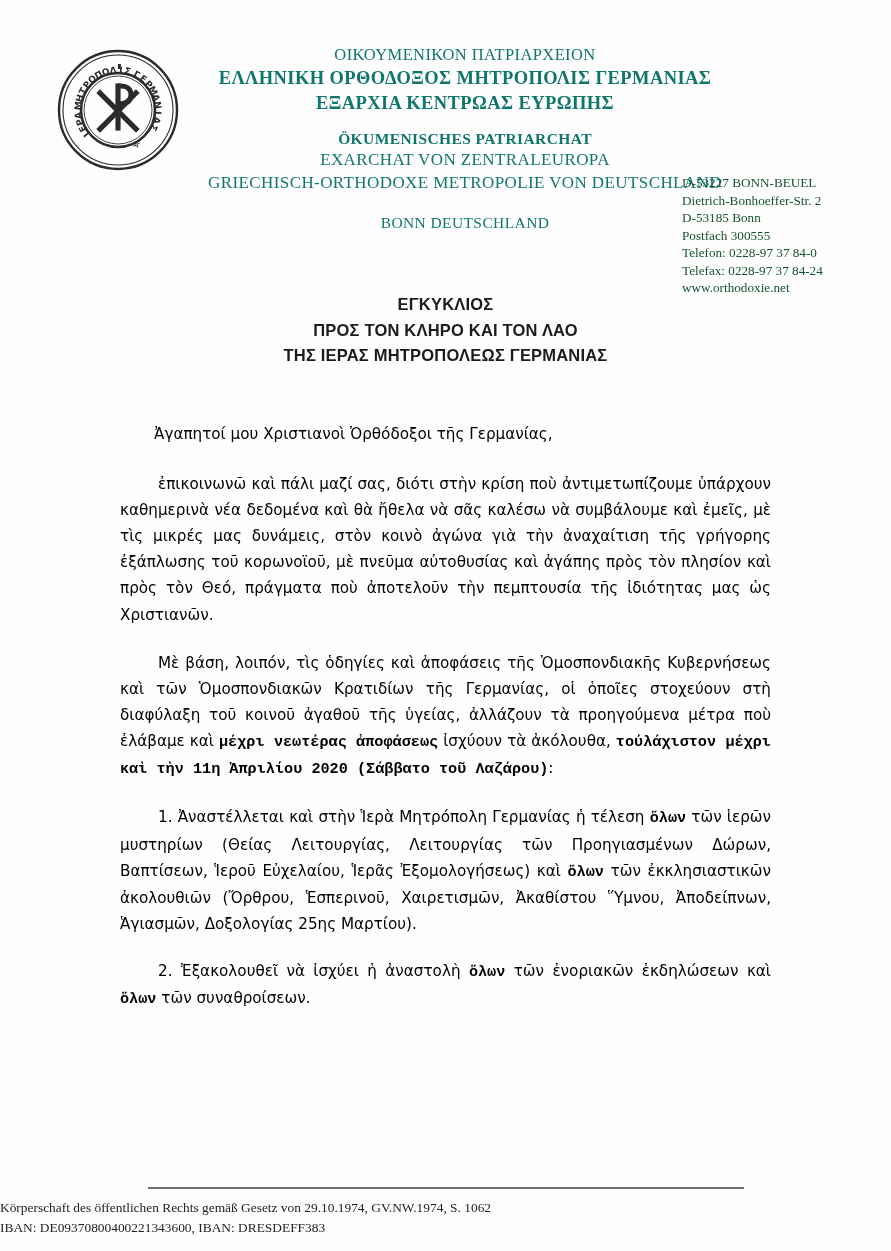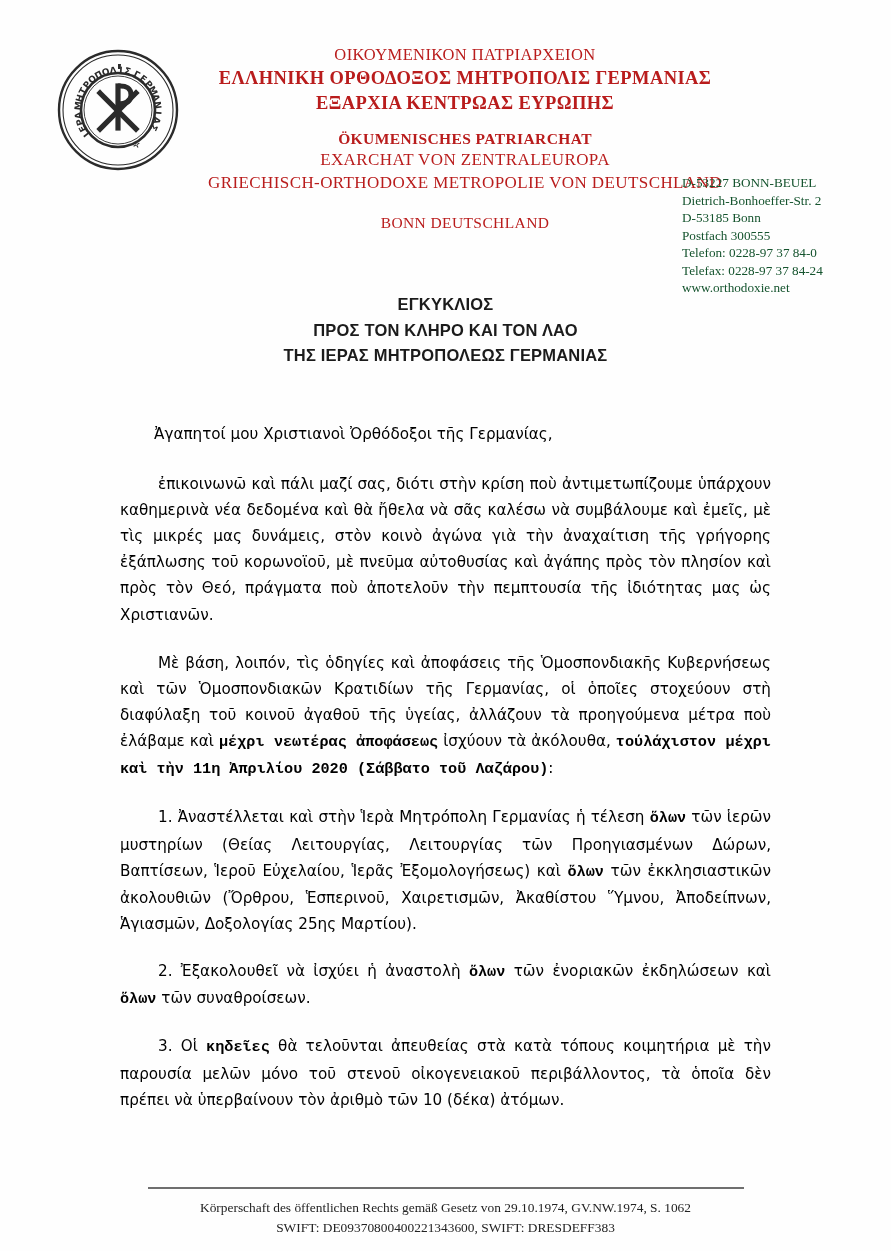--- a/index.html
+++ b/index.html
@@ -37,21 +37,21 @@
   }
   .seal svg { display: block; width: 124px; height: 124px; }
 
   .head-center {
     width: 600px;
     margin-left: 165px;
     text-align: center;
   }
   .hc-line {
     font-family: "Liberation Serif", "DejaVu Serif", serif;
-    color: #b91c1c;
+    color: #0f766e;
     letter-spacing: 0.4px;
     line-height: 1.34;
     white-space: nowrap;
   }
   .hc-line.gr1 { font-size: 16.5px; font-weight: 400; }
   .hc-line.gr2 { font-size: 18.5px; font-weight: 700; }
   .hc-line.gr3 { font-size: 18.5px; font-weight: 700; }
   .hc-line.de1 { font-size: 15.5px; font-weight: 700; margin-top: 13px; }
   .hc-line.de2 { font-size: 17px; font-weight: 400; }
   .hc-line.de3 { font-size: 17px; font-weight: 400; }
@@ -107,21 +107,21 @@
     margin-bottom: 21px;
   }
   .body-wrap b { font-weight: 700; font-family: Liberation Mono, monospace; }
 
   
   .footer {
     position: absolute;
     left: 0;
     right: 0;
     bottom: 14px;
-    text-align: center;
+    text-align: left;
   }
   .footer-rule {
     width: 596px;
     height: 2px;
     background: #6f6f6f;
     margin: 0 auto 9px auto;
   }
   .footer-line {
     font-family: "Liberation Serif", "DejaVu Serif", serif;
     font-size: 13.4px;
@@ -276,25 +276,22 @@
     </p>
 
     <p class="item">
       <span>1. Ἀναστέλλεται καὶ στὴν Ἱερὰ Μητρόπολη Γερμανίας ἡ τέλεση </span><b>ὅλων</b><span> τῶν ἱερῶν μυστηρίων (Θείας Λειτουργίας, Λειτουργίας τῶν Προηγιασμένων Δώρων, Βαπτίσεων, Ἱεροῦ Εὐχελαίου, Ἱερᾶς Ἐξομολογήσεως) καὶ </span><b>ὅλων</b><span> τῶν ἐκκλησιαστικῶν ἀκολουθιῶν (Ὄρθρου, Ἑσπερινοῦ, Χαιρετισμῶν, Ἀκαθίστου Ὕμνου, Ἀποδείπνων, Ἁγιασμῶν, Δοξολογίας 25ης Μαρτίου).</span>
     </p>
 
     <p class="item">
       <span>2. Ἐξακολουθεῖ νὰ ἰσχύει ἡ ἀναστολὴ </span><b>ὅλων</b><span> τῶν ἐνοριακῶν ἐκδηλώσεων καὶ </span><b>ὅλων</b><span> τῶν συναθροίσεων.</span>
     </p>
 
-    <p class="item">
-      <span>3. Οἱ </span><b>κηδεῖες</b><span> θὰ τελοῦνται ἀπευθείας στὰ κατὰ τόπους κοιμητήρια μὲ τὴν παρουσία μελῶν μόνο τοῦ στενοῦ οἰκογενειακοῦ περιβάλλοντος, τὰ ὁποῖα δὲν πρέπει νὰ ὑπερβαίνουν τὸν ἀριθμὸ τῶν 10 (δέκα) ἀτόμων.</span>
-    </p>
 
   </div>
 
   <div class="footer">
     <div class="footer-rule"></div>
     <div class="footer-line">Körperschaft des öffentlichen Rechts gemäß Gesetz von 29.10.1974, GV.NW.1974, S. 1062</div>
-    <div class="footer-line">SWIFT: DE09370800400221343600, SWIFT: DRESDEFF383</div>
+    <div class="footer-line">IBAN: DE09370800400221343600, IBAN: DRESDEFF383</div>
   </div>
 
 </div>
 
 </body></html>

